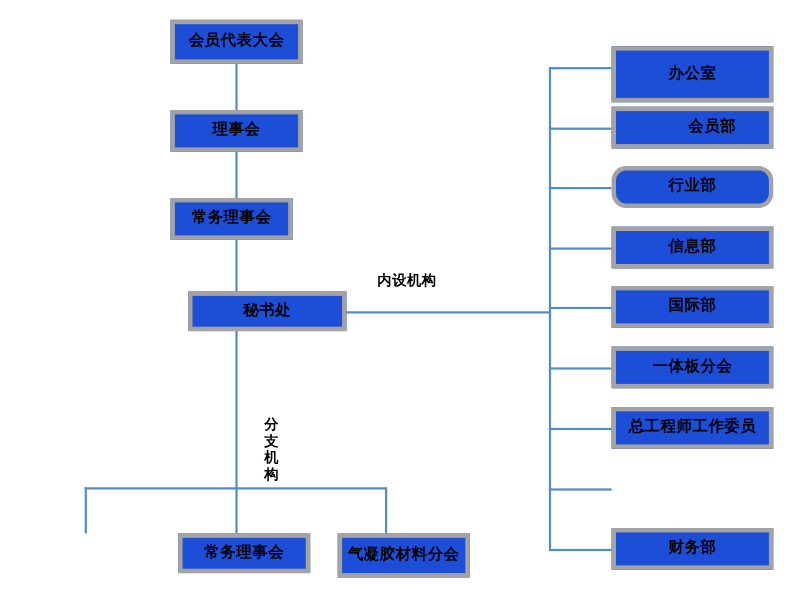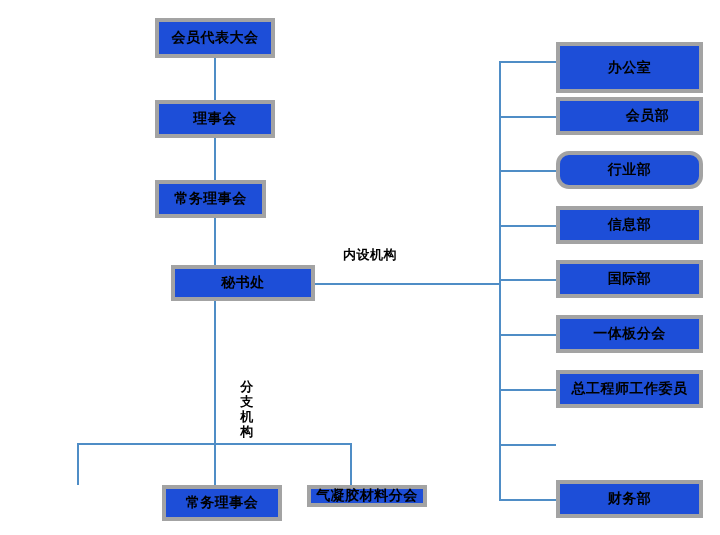--- a/index.html
+++ b/index.html
@@ -122,17 +122,17 @@
   <div class="node" style="left:556px; top:370px; width:147px; height:38px;">
     <span>总工程师工作委员</span>
   </div>
   <div class="node" style="left:556px; top:480px; width:147px; height:38px;">
     <span>财务部</span>
   </div>
 
   <div class="node" style="left:162px; top:485px; width:120px; height:36px;">
     <span>常务理事会</span>
   </div>
-  <div class="node" style="left:307px; top:485px; width:120px; height:22px;">
+  <div class="node" style="left:307px; top:485px; width:120px; height:40px;">
     <span>气凝胶材料分会</span>
   </div>
 
 </div>
 
 </body></html>

